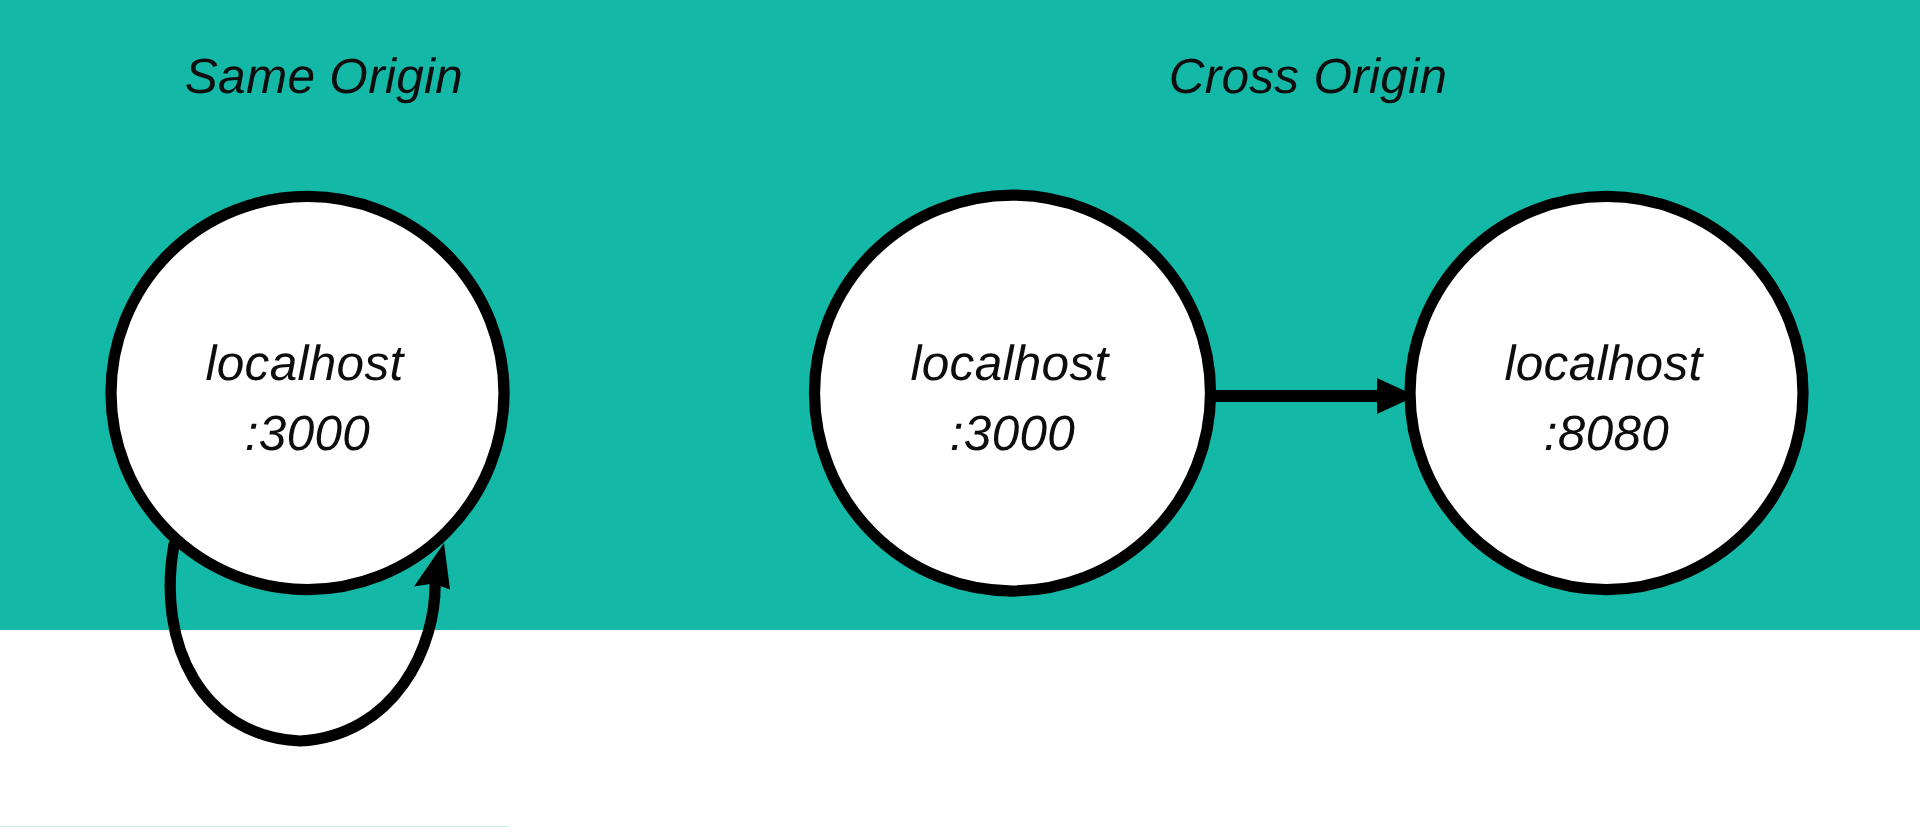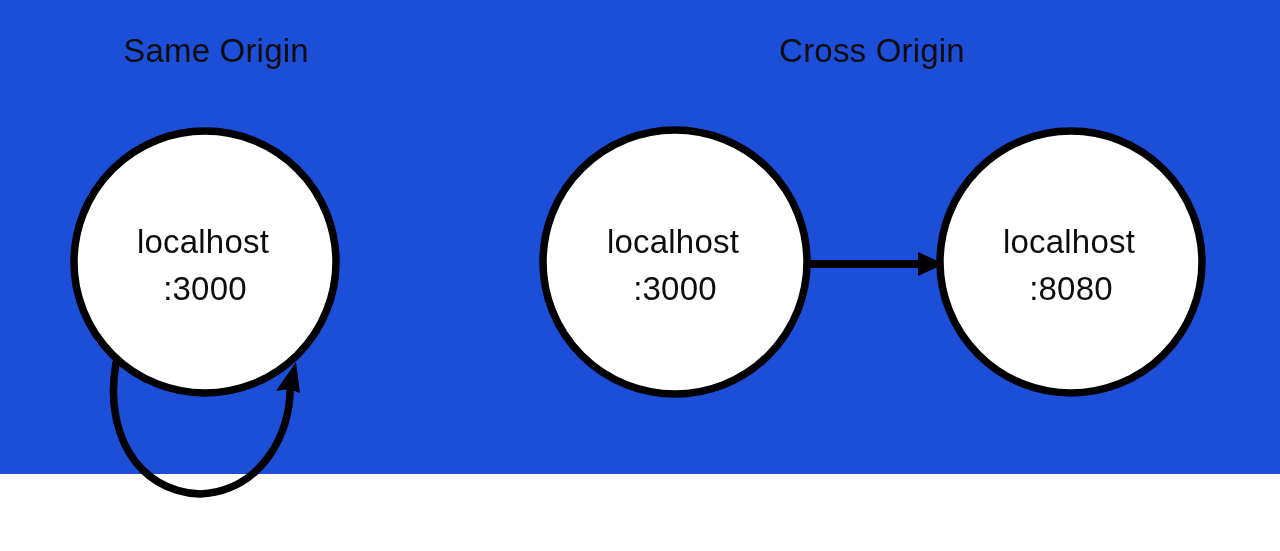--- a/index.html
+++ b/index.html
@@ -11,22 +11,23 @@
   body {
     width: 1280px;
     height: 551px;
     overflow: hidden;
     font-family: "Liberation Sans", sans-serif;
     color: #000000;
   }
   #canvas {
     position: relative;
     width: 1280px;
-    height: 474px;
-    background: #1d4ed8;
+    height: 420px;
+    background: #14b8a6;
+    font-style: italic;
   }
   #diagram-svg {
     position: absolute;
     top: 0;
     left: 0;
     width: 1280px;
     height: 551px;
     display: block;
   }
   .panel-title {

